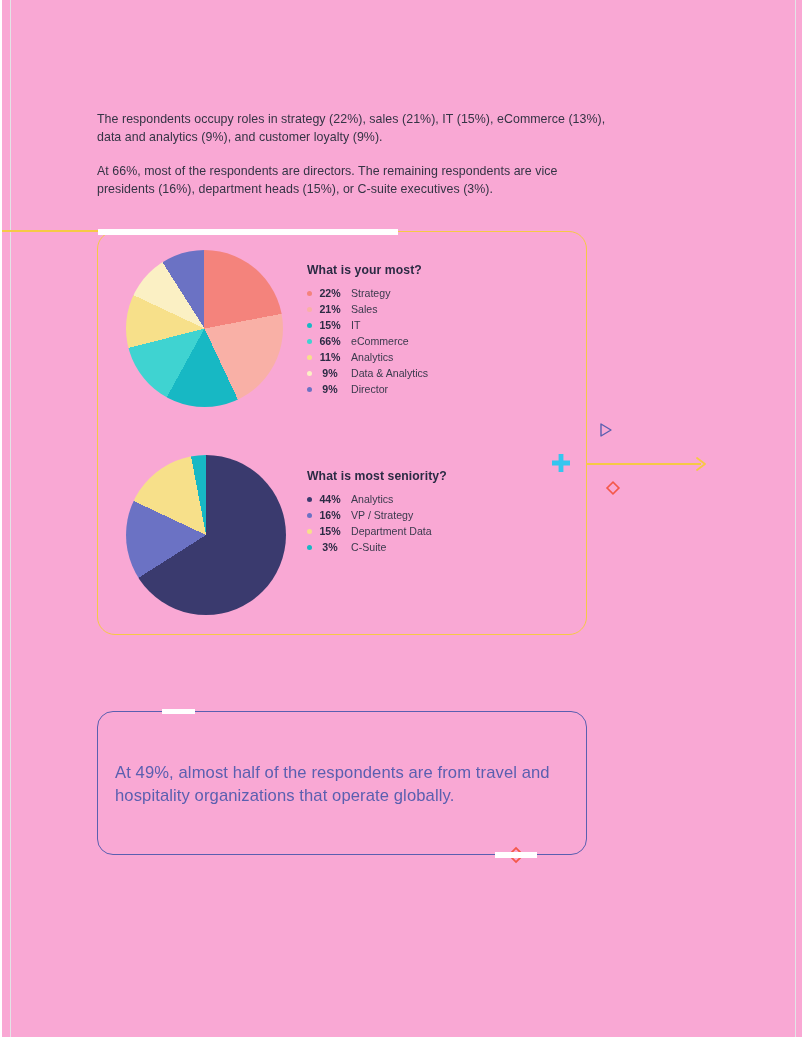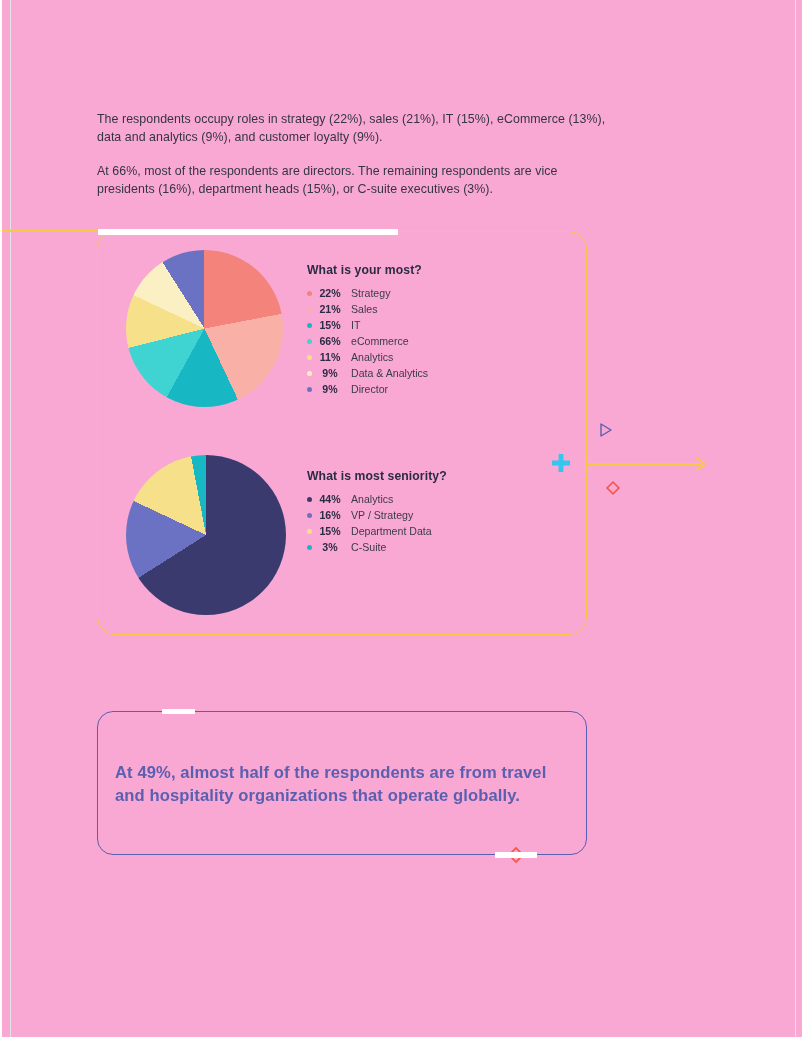--- a/index.html
+++ b/index.html
@@ -76,21 +76,21 @@
 
   
   .quote-box{
     position:absolute;left:95px;top:711px;width:490px;height:144px;
     border:1.6px solid #5a5fb0;border-radius:16px;box-sizing:border-box;
   }
   .quote-top-gap{position:absolute;left:160px;top:709px;width:33px;height:5px;background:#fff;}
   .quote-bottom-gap{position:absolute;left:493px;top:852px;width:42px;height:6px;background:#fff;}
   .quote-text{
     position:absolute;left:113px;top:761px;width:460px;
-    font-size:16.6px;line-height:23px;font-weight:bold;color:#5a5fb0;letter-spacing:0.1px;
+    font-size:16.6px;line-height:23px;font-weight:normal;color:#5a5fb0;letter-spacing:0.1px;
   }
 
   
   .footer{position:absolute;left:0;top:960px;width:802px;height:60px;}
 </style>
 </head>
 <body>
 
 <div class="page">
 

